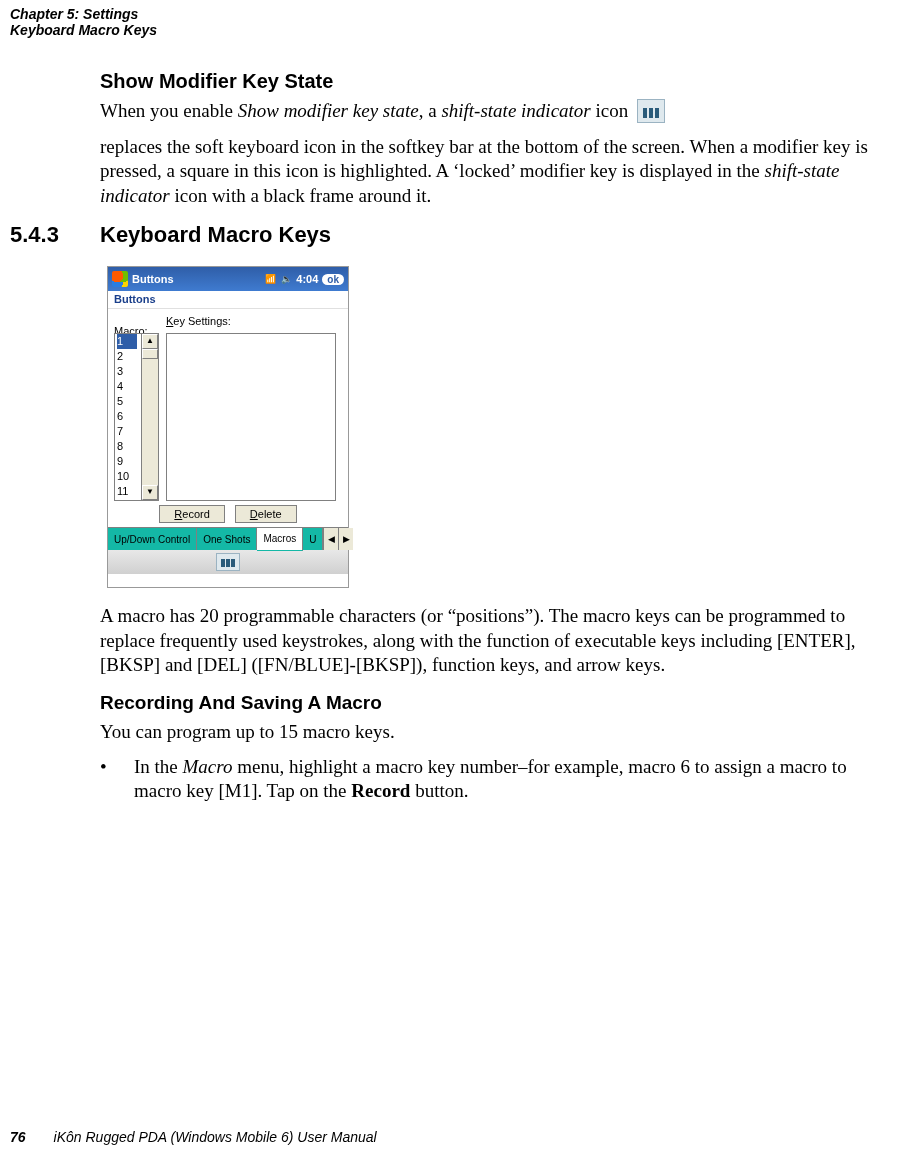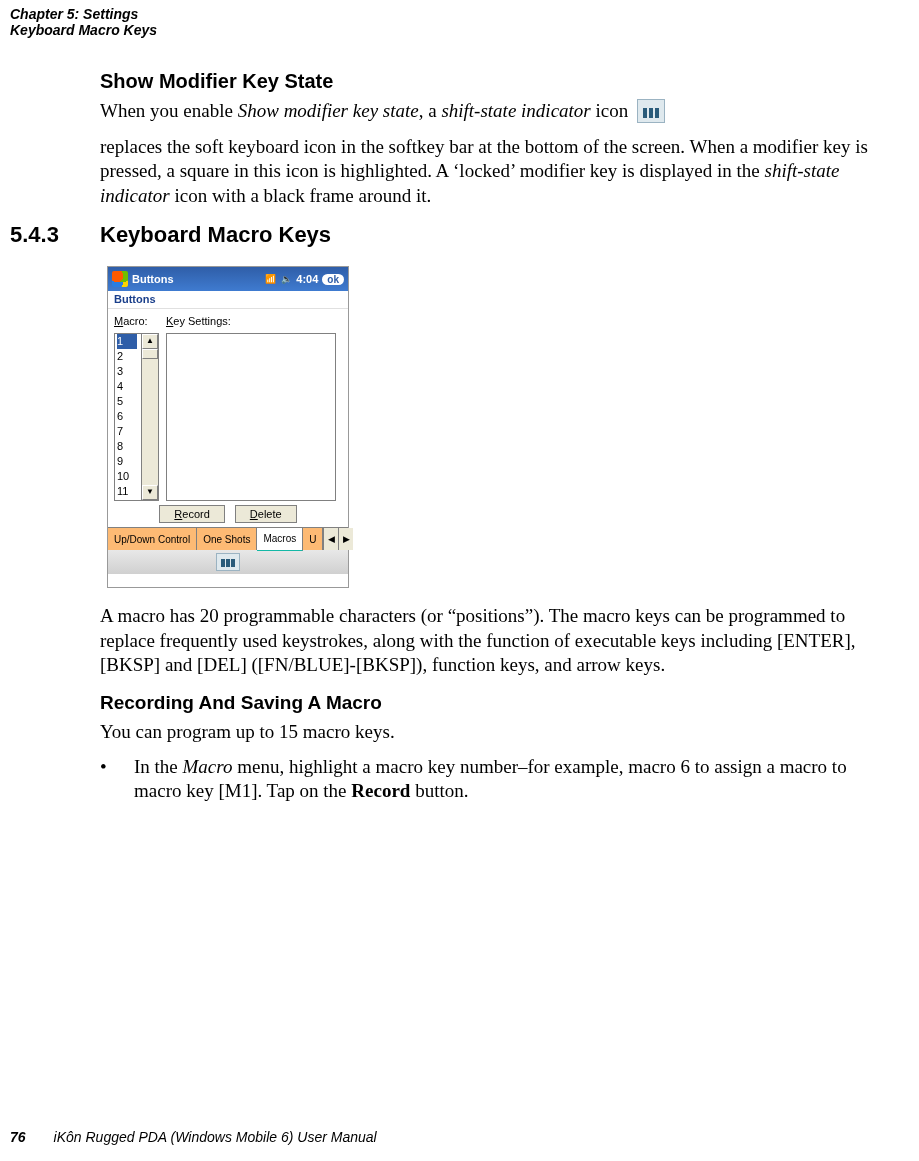--- a/index.html
+++ b/index.html
@@ -244,21 +244,21 @@
     border-top: 1px solid #808080;
     font-size: 10px;
     background: #ece9d8;
   }
   .wm-tab {
     border-right: 1px solid #808080;
     height: 100%;
     display: flex;
     align-items: center;
     padding: 0 6px;
-    background: #fdba74;
+    background: #14b8a6;
     white-space: nowrap;
   }
   .wm-tab.active {
     background: #fff;
     border-bottom: 1px solid #14b8a6;
   }
   .wm-tab-arrows {
     margin-left: auto;
     height: 100%;
     display: flex;
@@ -369,21 +369,21 @@
       <div class="wm-top-right">
         <span class="wm-sig">📶</span>
         <span class="wm-vol">🔈</span>
         <span>4:04</span>
         <span class="wm-ok">ok</span>
       </div>
     </div>
     <div class="wm-sub">Buttons</div>
 
     <div class="wm-body">
-      <div class="wm-label" style="left:6px; top:6px;">
+      <div class="wm-label" style="left:6px; top:16px;">
         <span class="ul">M</span><span>acro:</span>
       </div>
       <div class="wm-label" style="left:58px; top:6px;">
         <span class="ul">K</span><span>ey Settings:</span>
       </div>
 
       <div class="macro-list">
         <span class="sel">1</span>
         <span>2</span><br>
         <span>3</span><br>

